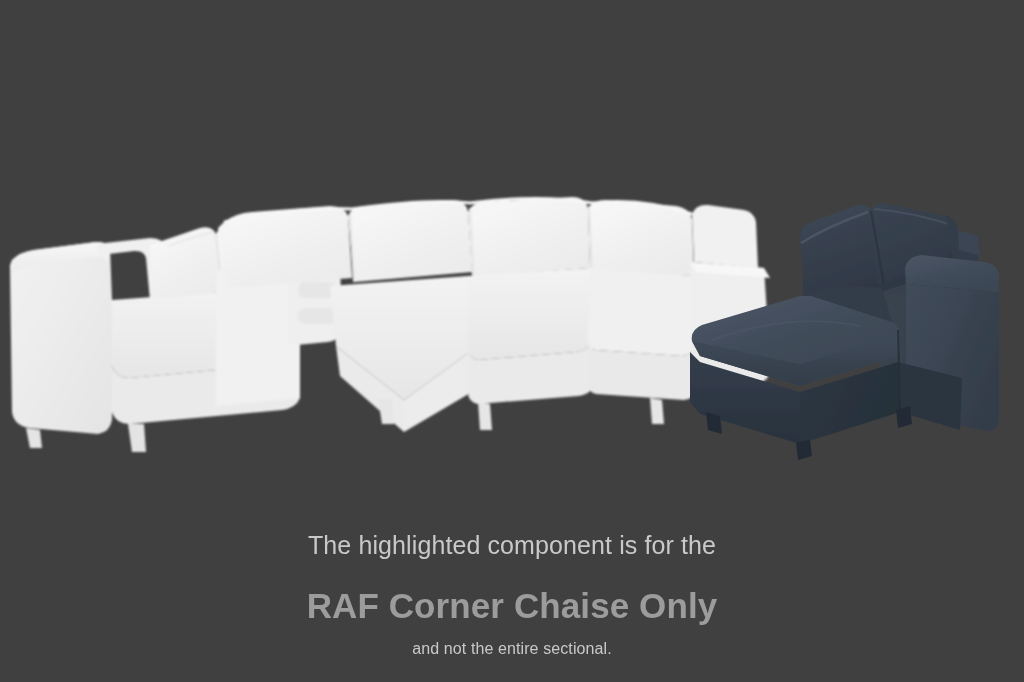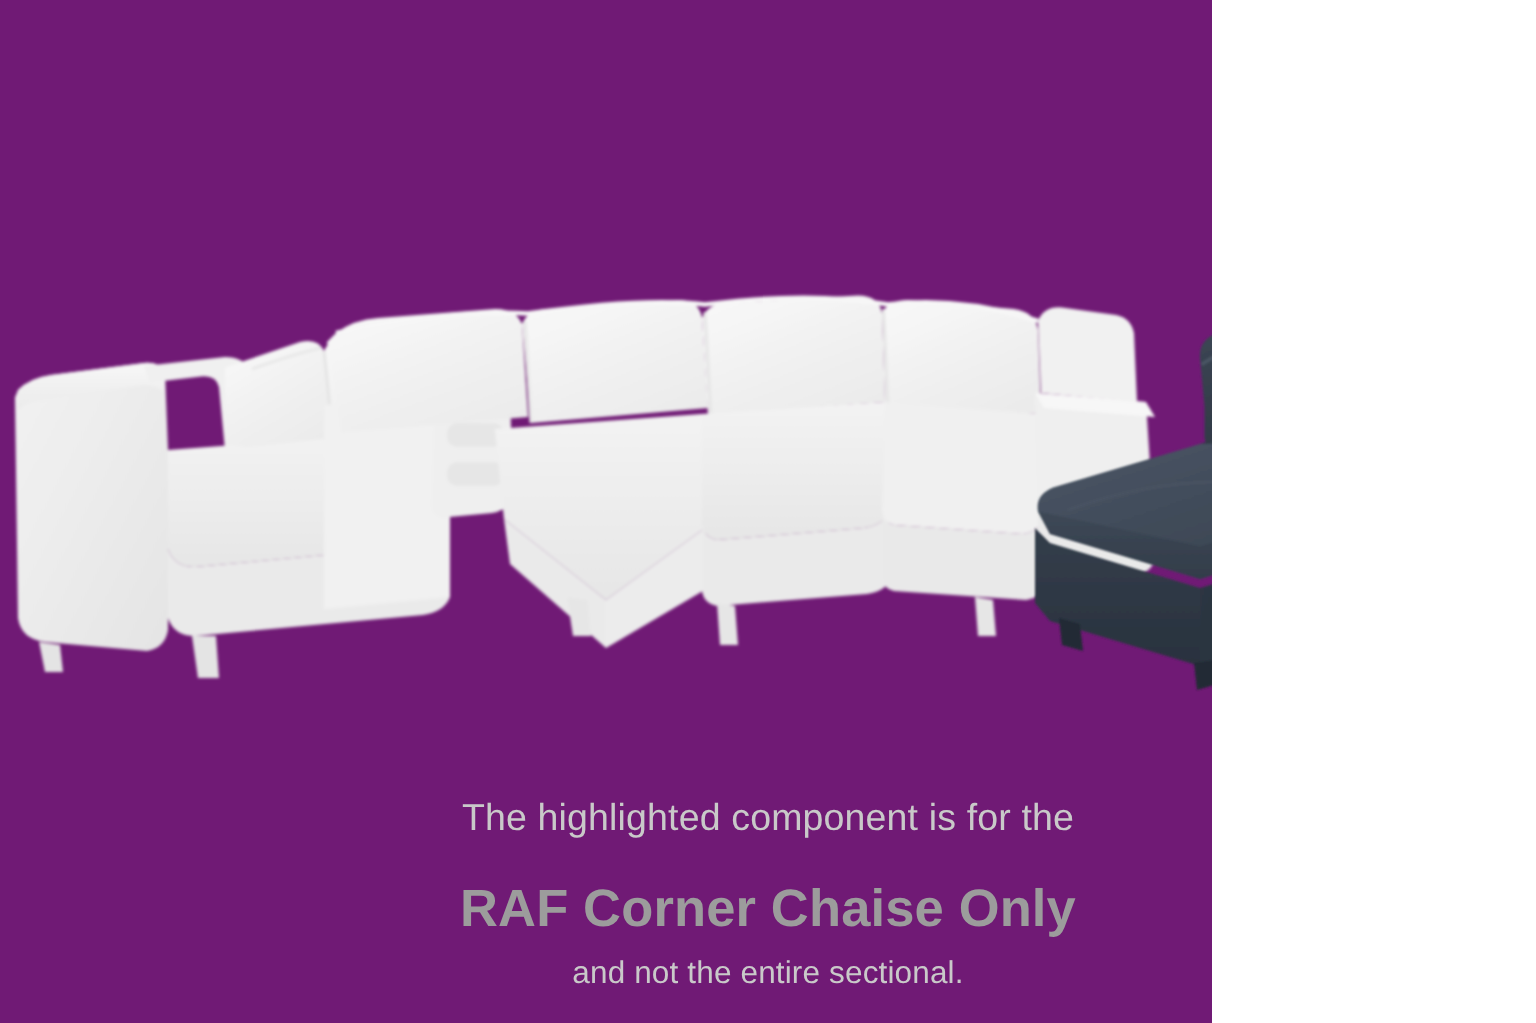--- a/index.html
+++ b/index.html
@@ -7,23 +7,23 @@
     margin: 0;
     padding: 0;
     background: #ffffff;
   }
   body {
     font-family: "Liberation Sans", sans-serif;
     -webkit-font-smoothing: antialiased;
   }
   #stage {
     position: relative;
-    width: 808px;
+    width: 1024px;
     height: 682px;
-    background: #701a75;
+    background: #404040;
     overflow: hidden;
   }
 
   
   #product-illustration {
     position: absolute;
     left: 0;
     top: 0;
     width: 1024px;
     height: 500px;
@@ -51,21 +51,21 @@
   }
   .caption-main {
     font-size: 35px;
     line-height: 48px;
     color: #9c9c9c;
     font-weight: 700;
     letter-spacing: 0.1px;
     margin-top: 20px;
   }
   .caption-tail {
-    font-size: 21px;
+    font-size: 16px;
     line-height: 30px;
     color: #c9c9c9;
     font-weight: 400;
     letter-spacing: 0.1px;
     margin-top: 4px;
   }
 </style>
 </head>
 <body>
 

